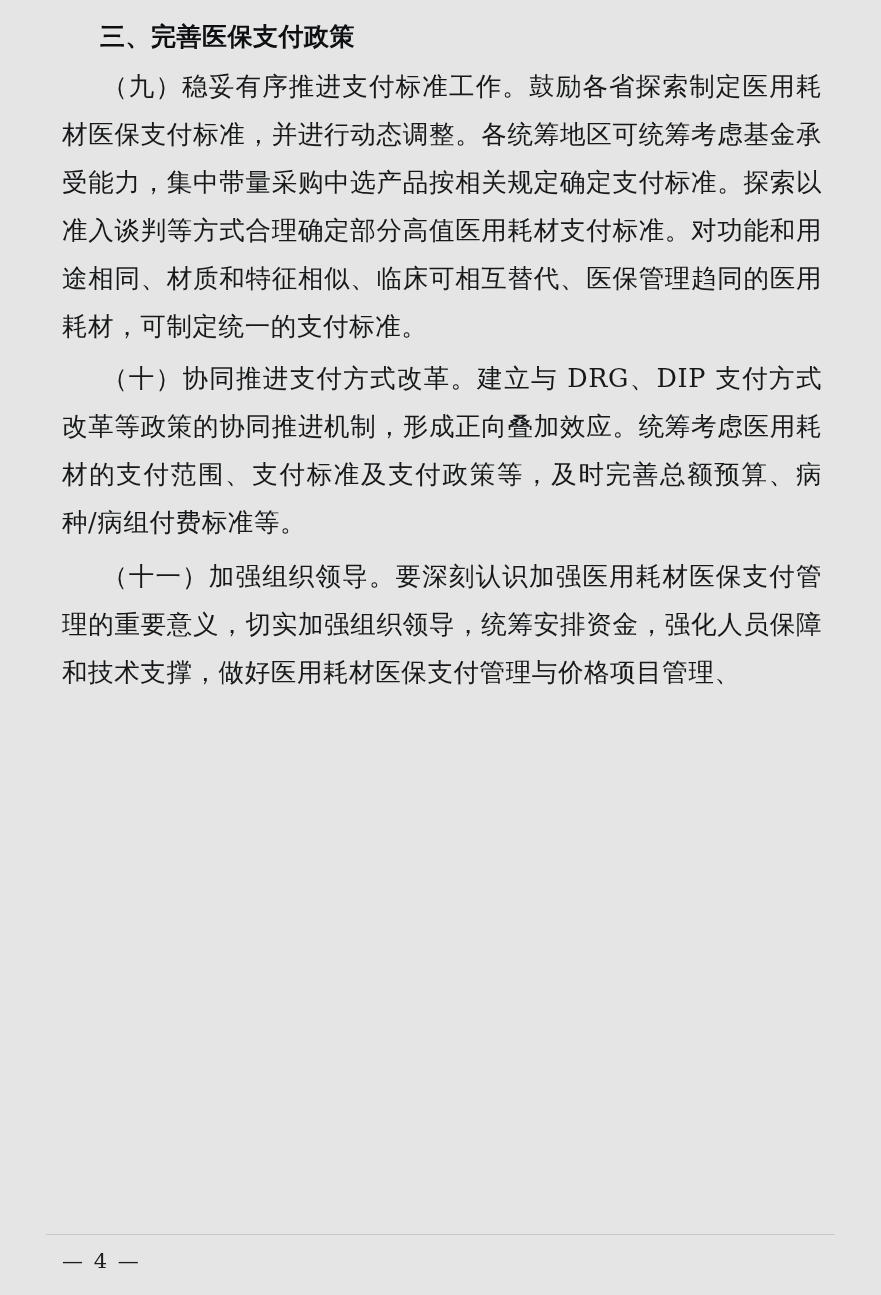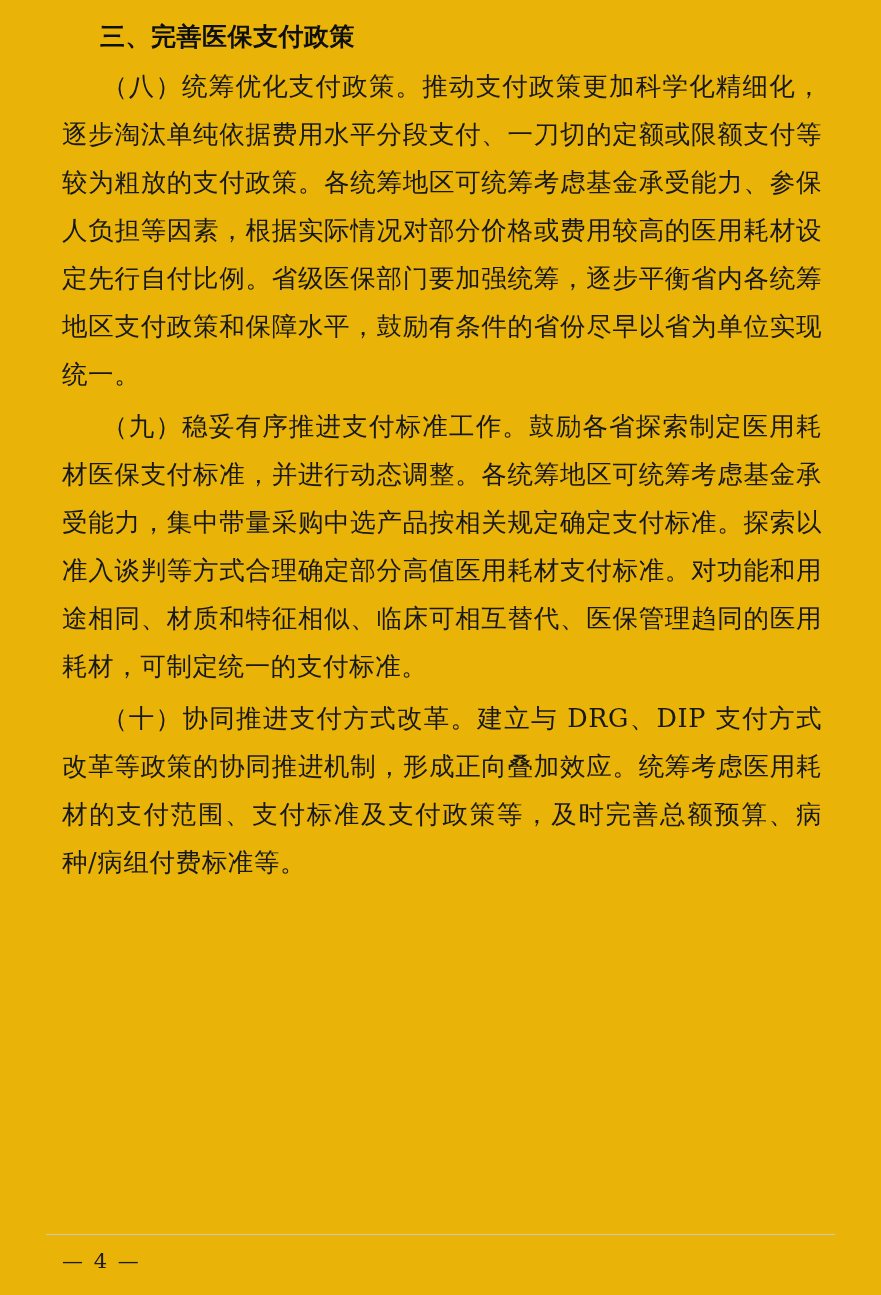--- a/index.html
+++ b/index.html
@@ -4,21 +4,21 @@
 <style>
   html, body {
     margin: 0;
     padding: 0;
     background: #ffffff;
   }
   .page {
     position: relative;
     width: 881px;
     height: 1295px;
-    background: #eab308;
+    background: #e5e5e5;
     box-sizing: border-box;
     padding: 0;
     overflow: hidden;
     font-family: "DejaVu Serif", serif;
     color: #16181a;
   }
   .content {
     position: absolute;
     left: 62px;
     top: 18px;
@@ -68,26 +68,26 @@
 </style>
 </head>
 <body>
 
 <div class="page">
 
   <div class="content">
 
     <div class="para-block">
       <h2 class="section-heading">三、完善医保支付政策</h2>
-      <p class="body-para">（八）统筹优化支付政策。推动支付政策更加科学化精细化，逐步淘汰单纯依据费用水平分段支付、一刀切的定额或限额支付等较为粗放的支付政策。各统筹地区可统筹考虑基金承受能力、参保人负担等因素，根据实际情况对部分价格或费用较高的医用耗材设定先行自付比例。省级医保部门要加强统筹，逐步平衡省内各统筹地区支付政策和保障水平，鼓励有条件的省份尽早以省为单位实现统一。</p>
       <p class="body-para">（九）稳妥有序推进支付标准工作。鼓励各省探索制定医用耗材医保支付标准，并进行动态调整。各统筹地区可统筹考虑基金承受能力，集中带量采购中选产品按相关规定确定支付标准。探索以准入谈判等方式合理确定部分高值医用耗材支付标准。对功能和用途相同、材质和特征相似、临床可相互替代、医保管理趋同的医用耗材，可制定统一的支付标准。</p>
       <p class="body-para">（十）协同推进支付方式改革。建立与 DRG、DIP 支付方式改革等政策的协同推进机制，形成正向叠加效应。统筹考虑医用耗材的支付范围、支付标准及支付政策等，及时完善总额预算、病种/病组付费标准等。</p>
     </div>
 
     <div class="para-block">
+      <p class="body-para">（十一）加强组织领导。要深刻认识加强医用耗材医保支付管理的重要意义，切实加强组织领导，统筹安排资金，强化人员保障和技术支撑，做好医用耗材医保支付管理与价格项目管理、</p>
     </div>
 
   </div>
 
   <div class="rule"></div>
   <div class="pn-wrap">— 4 —</div>
 
 </div>
 
 </body></html>

